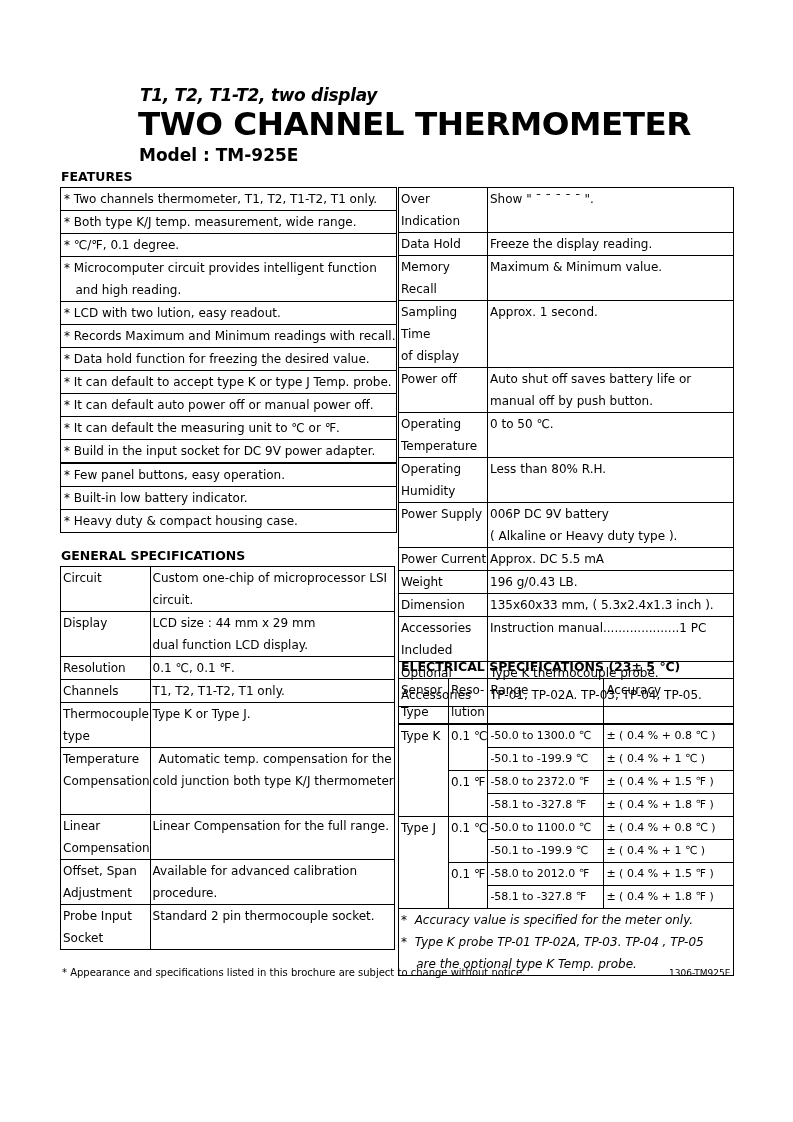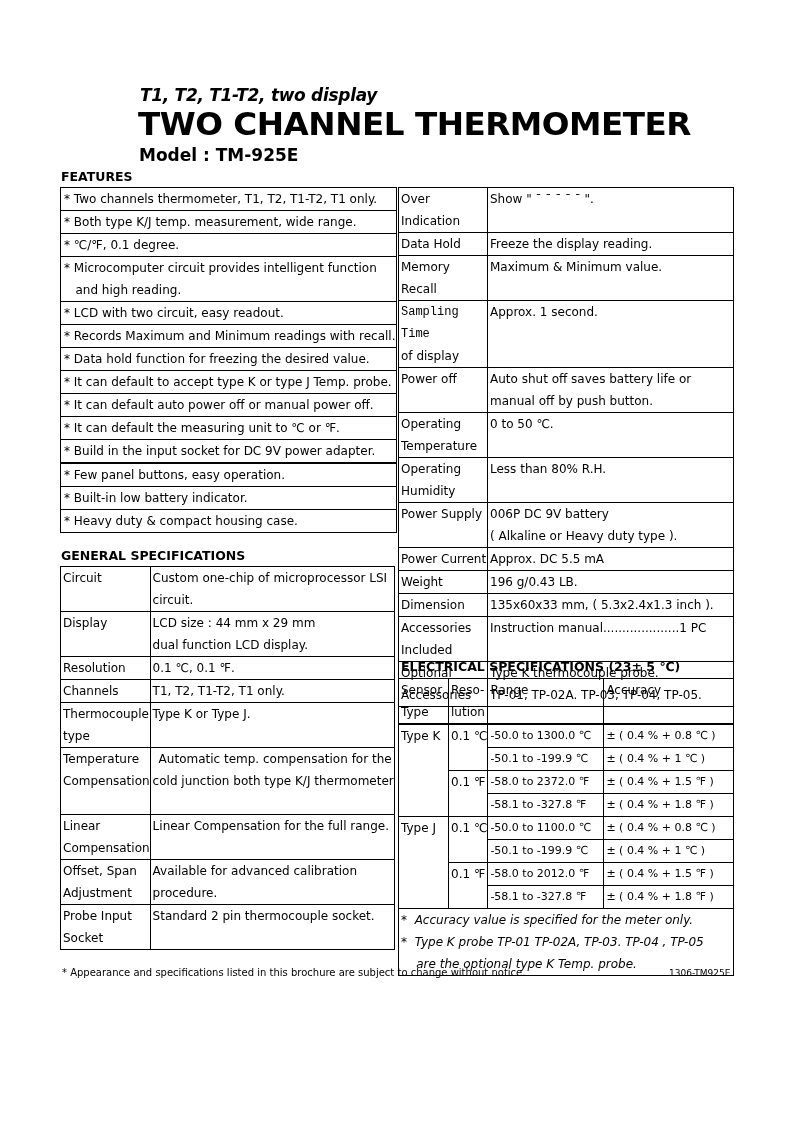--- a/index.html
+++ b/index.html
@@ -38,21 +38,21 @@
       <tr>
         <td style="white-space: pre;">* ℃/℉, 0.1 degree.</td>
       </tr>
       <tr>
         <td style="white-space: pre; border-bottom: none;">* Microcomputer circuit provides intelligent function</td>
       </tr>
       <tr>
         <td style="white-space: pre; border-top: none;">   and high reading.</td>
       </tr>
       <tr>
-        <td style="white-space: pre;">* LCD with two circuit, easy readout.</td>
+        <td style="white-space: pre;">* LCD with two lution, easy readout.</td>
       </tr>
       <tr>
         <td style="white-space: pre;">* Records Maximum and Minimum readings with recall.</td>
       </tr>
       <tr>
         <td style="white-space: pre;">* Data hold function for freezing the desired value.</td>
       </tr>
       <tr>
         <td style="white-space: pre;">* It can default to accept type K or type J Temp. probe.</td>
       </tr>
@@ -89,21 +89,21 @@
       </tr>
       <tr>
         <td>Data Hold</td>
         <td style="white-space: nowrap;">Freeze the display reading.</td>
       </tr>
       <tr>
         <td>Memory Recall</td>
         <td style="white-space: nowrap;">Maximum &amp; Minimum value.</td>
       </tr>
       <tr>
-        <td style="border-bottom: none; font-family: Liberation Mono, monospace;">Sampling Time</td>
+        <td style="border-bottom: none;">Sampling Time</td>
         <td style="white-space: nowrap; border-bottom: none;">Approx. 1 second.</td>
       </tr>
       <tr>
         <td style="border-top: none;">of display</td>
         <td style="white-space: nowrap; border-top: none;"></td>
       </tr>
       <tr>
         <td style="border-bottom: none;">Power off</td>
         <td style="white-space: nowrap; border-bottom: none;">Auto shut off saves battery life or</td>
       </tr>

